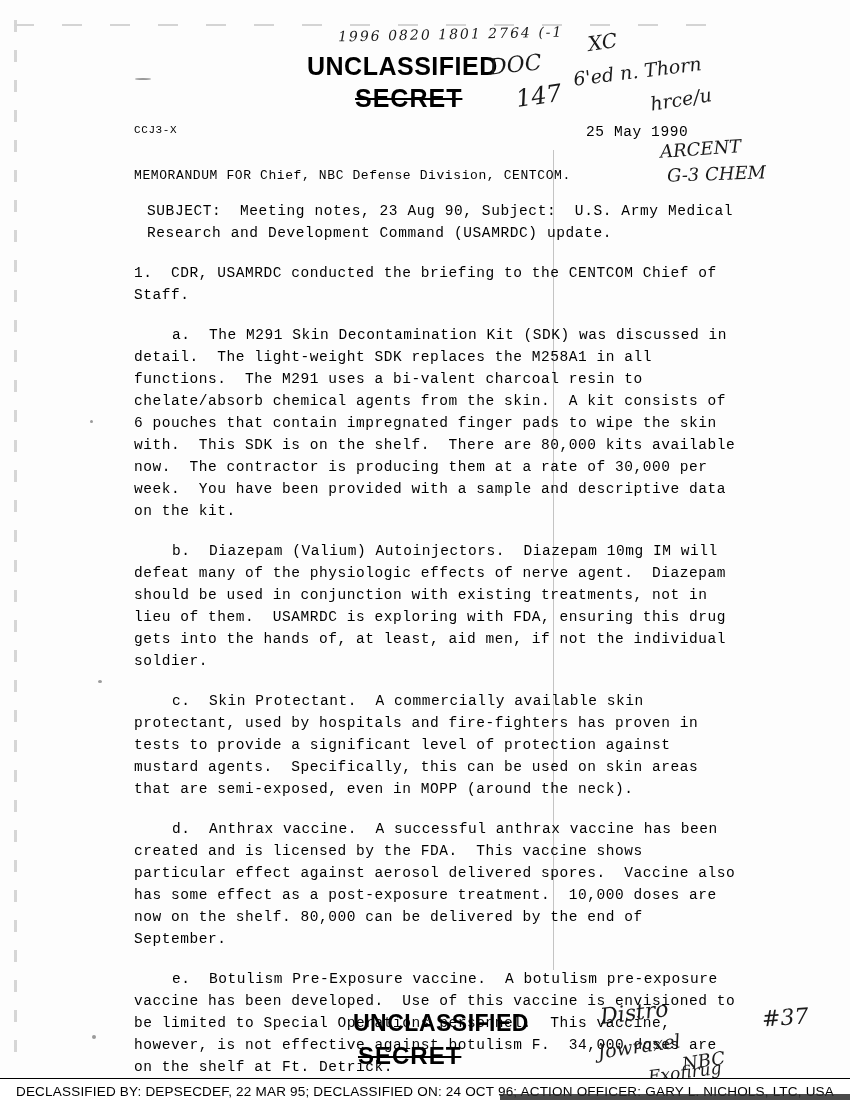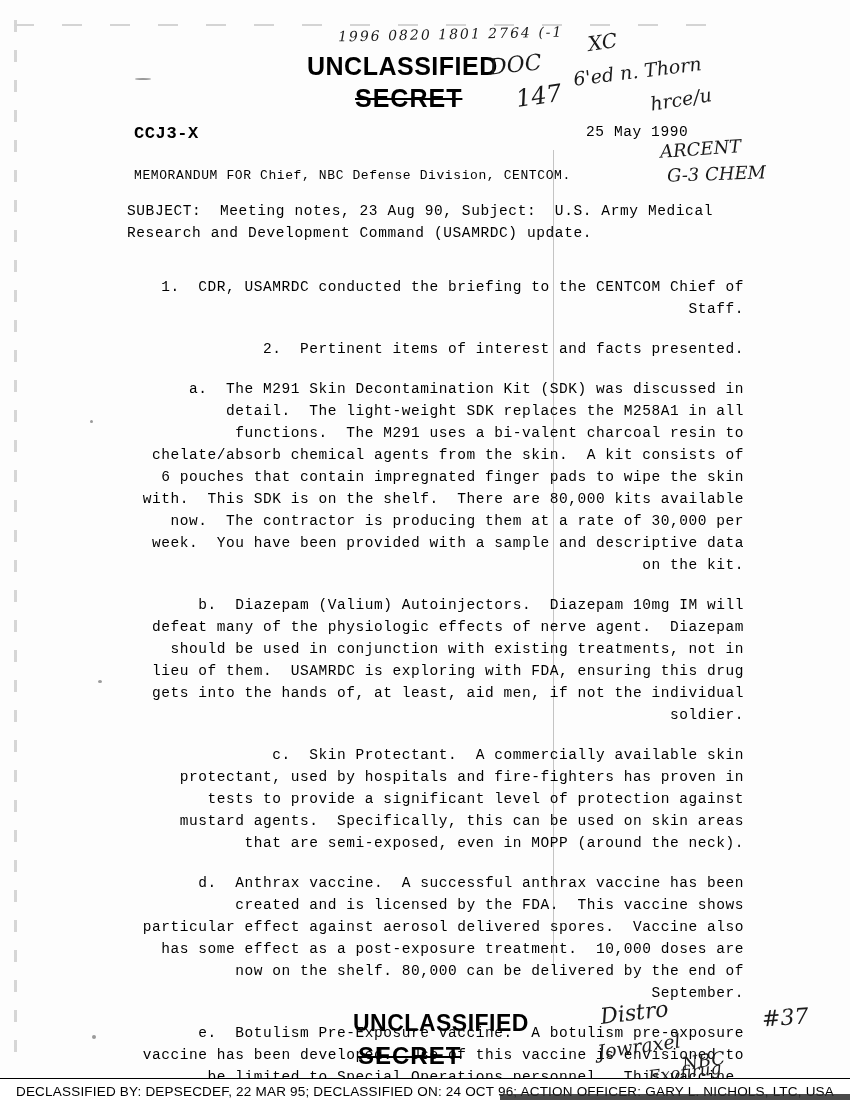--- a/index.html
+++ b/index.html
@@ -114,58 +114,56 @@
   .hand-g3 {
     position: absolute;
     left: 667px; top: 163px;
     font-size: 18px;
     transform: rotate(-2deg);
   }
 
   .office-symbol {
     position: absolute;
     left: 134px; top: 124px;
-    font-size: 17px;
+    font-size: 11px;
     letter-spacing: 0.6px;
-    font-weight: bold;
   }
   .doc-date {
     position: absolute;
     left: 586px; top: 124px;
     font-size: 14.5px;
     letter-spacing: 0.6px;
   }
 
   .memo-line {
     position: absolute;
     left: 134px; top: 168px;
     font-size: 13px;
     letter-spacing: 0.6px;
   }
   .subject-block {
     position: absolute;
-    left: 127px; top: 200px;
+    left: 147px; top: 200px;
     width: 600px;
     font-size: 14.5px;
     line-height: 22px;
     letter-spacing: 0.6px;
   }
 
   .body {
     position: absolute;
     left: 134px; top: 262px;
     width: 610px;
     font-size: 14.5px;
     line-height: 22px;
     letter-spacing: 0.55px;
   }
   .para {
-    margin: 14px 0 18px 0;
+    margin: 0 0 18px 0;
     white-space: pre-wrap;
-    text-align: right;
   }
   .para.indent {
     text-indent: 38px;
   }
 
   
   .fold-line {
     position: absolute;
     left: 553px; top: 150px;
     width: 1px; height: 820px;
@@ -281,21 +279,20 @@
   <div class="doc-date">25 May 1990</div>
 
   <div class="memo-line">MEMORANDUM FOR  Chief, NBC Defense Division, CENTCOM.</div>
 
   <div class="subject-block" style="white-space: pre-wrap;">SUBJECT:  Meeting notes, 23 Aug 90, Subject:  U.S. Army Medical
 Research and Development Command (USAMRDC) update.</div>
 
   <div class="body">
     <p class="para">1.  CDR, USAMRDC conducted the briefing to the CENTCOM Chief of
 Staff.</p>
-    <p class="para">2.  Pertinent items of interest and facts presented.</p>
     <p class="para indent">a.  The M291 Skin Decontamination Kit (SDK) was discussed in
 detail.  The light-weight SDK replaces the M258A1 in all
 functions.  The M291 uses a bi-valent charcoal resin to
 chelate/absorb chemical agents from the skin.  A kit consists of
 6 pouches that contain impregnated finger pads to wipe the skin
 with.  This SDK is on the shelf.  There are 80,000 kits available
 now.  The contractor is producing them at a rate of 30,000 per
 week.  You have been provided with a sample and descriptive data
 on the kit.</p>
     <p class="para indent">b.  Diazepam (Valium) Autoinjectors.  Diazepam 10mg IM will

